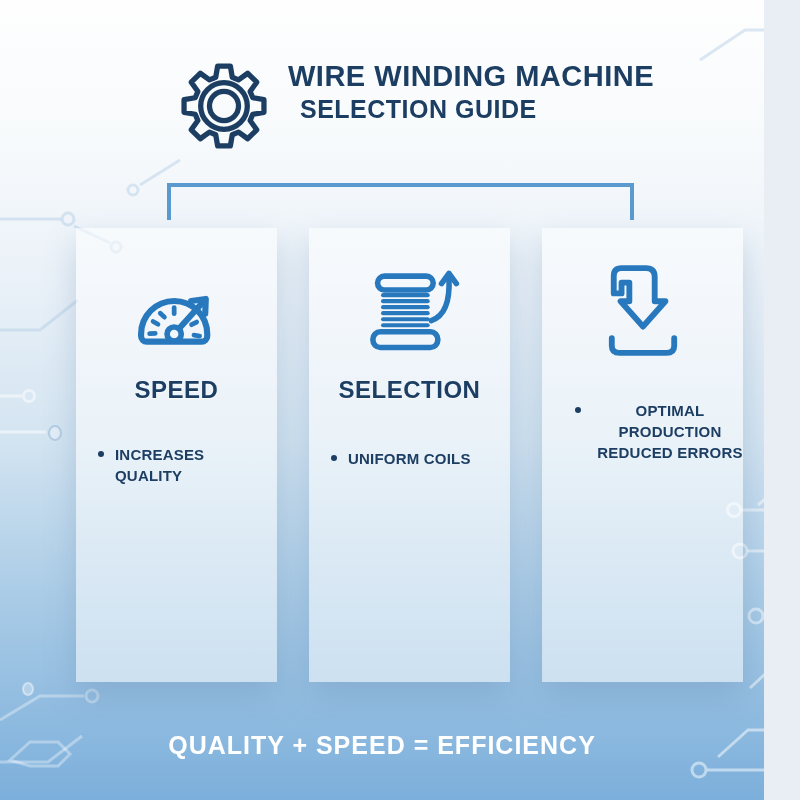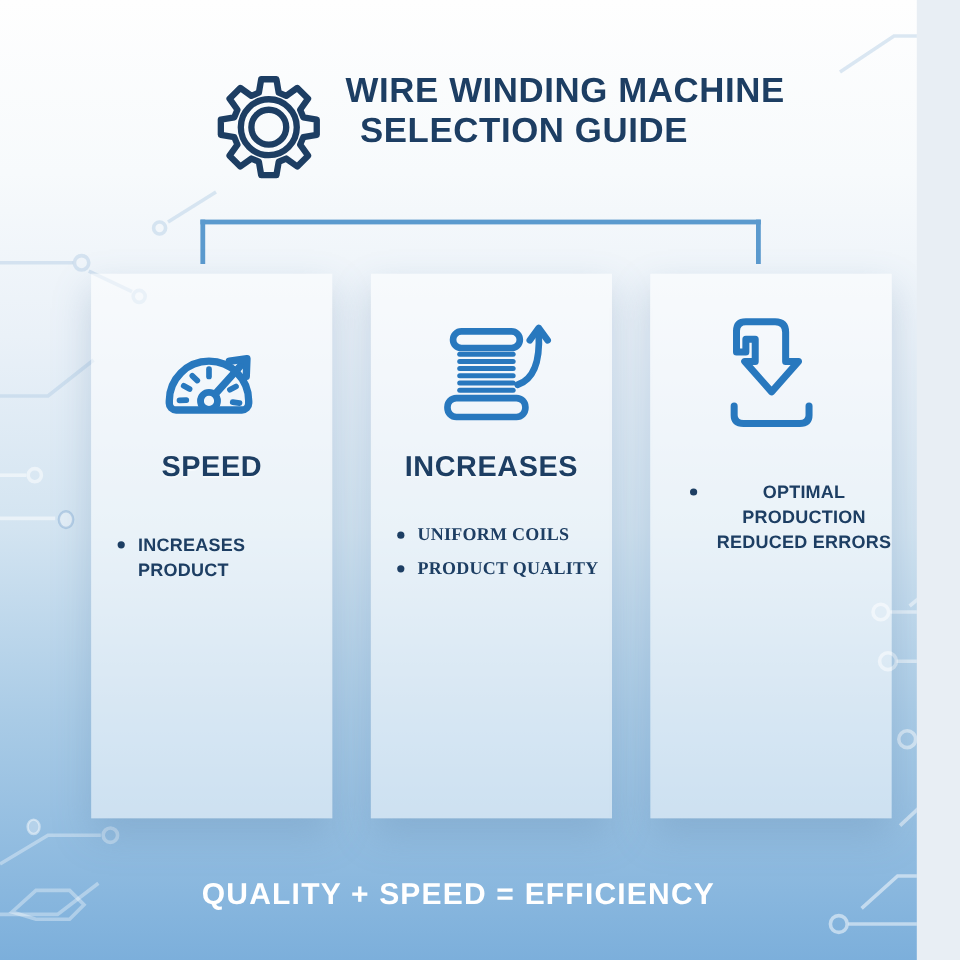--- a/index.html
+++ b/index.html
@@ -8,37 +8,37 @@
     font-family:"Liberation Sans",sans-serif;
     background:linear-gradient(180deg,#fefefe 0%,#f7fafc 18%,#eaf1f8 35%,#d3e4f1 55%,#a9cbe6 75%,#7cafdb 100%);
   }
   .circuit-layer{position:absolute;inset:0;pointer-events:none;}
   
   .header{position:absolute;left:180px;top:60px;display:flex;align-items:flex-start;}
   .gear{width:88px;height:88px;margin-top:2px;}
   .title-block{margin-left:20px;color:#1d3e63;font-weight:bold;letter-spacing:.5px;
     text-shadow:0 1px 0 rgba(255,255,255,.55);}
   .title-line1{font-size:29px;line-height:33px;white-space:nowrap;}
-  .title-line2{font-size:29px;line-height:33px;padding-left:12px;white-space:nowrap;}
+  .title-line2{font-size:25px;line-height:33px;padding-left:12px;white-space:nowrap;}
   
   .bracket-h{position:absolute;left:167px;top:183px;width:467px;height:4px;background:#5b9ace;}
   .bracket-v{position:absolute;top:183px;width:4px;height:37px;background:#5b9ace;}
   .bracket-v.left{left:167px;} .bracket-v.right{left:630px;}
   
   .cards{position:absolute;left:76px;top:228px;width:667px;height:454px;display:flex;justify-content:space-between;}
   .card{width:201px;height:454px;background:rgba(255,255,255,.52);
     box-shadow:0 14px 30px rgba(90,130,170,.28);display:flex;flex-direction:column;align-items:center;}
   .icon-box{height:102px;margin-top:30px;display:flex;align-items:center;justify-content:center;}
   .card-title{margin-top:16px;font-size:24px;font-weight:bold;color:#1d3e63;letter-spacing:.5px;
     text-shadow:0 1px 0 rgba(255,255,255,.5);}
   .card ul{list-style:none;margin:40px 0 0 0;padding:0 10px 0 22px;width:100%;box-sizing:border-box;
     color:#1d3e63;font-size:15px;font-weight:bold;letter-spacing:.2px;line-height:21px;}
   .card ul li{position:relative;padding-left:17px;margin-bottom:7px;text-align:left;}
   .card ul li::before{content:'';position:absolute;left:0;top:7px;width:6px;height:6px;border-radius:50%;background:#1d3e63;}
-  .card.card-precision ul{margin-top:32px;font-family:Liberation Serif, serif;}
+  .card.card-precision ul{margin-top:44px;}
   .card.card-efficiency ul{padding-left:12px;margin-left:42px;}
   .card.card-efficiency li{text-align:center;padding-right:6px;}
   
   .footer{position:absolute;left:0;top:731px;width:100%;text-align:center;
     color:#ffffff;font-size:25px;font-weight:bold;letter-spacing:1px;}
 </style>
 </head>
 <body>
 
 <div id="canvas">
@@ -123,21 +123,21 @@
             <circle cx="52" cy="76" r="7.5" stroke-width="6"></circle>
             <g transform="translate(52,76) rotate(-48)" stroke-width="6.5">
               <path d="M10,0 L46,0"></path>
               <path d="M38,-10 L50,0 L38,10"></path>
             </g>
           </g>
         </svg>
       </div>
       <div class="card-title">SPEED</div>
       <ul>
-        <li>INCREASES PRODUCT</li>
+        <li>INCREASES QUALITY</li>
       </ul>
     </div>
 
     <div class="card card-precision">
       <div class="icon-box">
         <svg width="102" height="93" viewBox="0 0 110 100">
           <g stroke="#2878be" fill="none" stroke-linecap="round" stroke-linejoin="round">
             <rect x="20" y="14" width="60" height="15" rx="7.5" stroke-width="6"></rect>
             <rect x="15" y="74" width="70" height="17" rx="8" stroke-width="6"></rect>
             <g stroke-width="4.5">
@@ -146,24 +146,23 @@
               <path d="M26,47.5 H74"></path>
               <path d="M26,54 H74"></path>
               <path d="M26,60.5 H74"></path>
               <path d="M26,67 H74"></path>
             </g>
             <path stroke-width="6" d="M78,62 Q99,55 97,16"></path>
             <path stroke-width="6" d="M89,22 L97,11 L105,22"></path>
           </g>
         </svg>
       </div>
-      <div class="card-title">INCREASES</div>
+      <div class="card-title">SELECTION</div>
       <ul>
         <li>UNIFORM COILS</li>
-        <li>PRODUCT QUALITY</li>
       </ul>
     </div>
 
     <div class="card card-efficiency">
       <div class="icon-box">
         <svg width="78" height="98" viewBox="0 0 80 100">
           <g stroke="#2878be" fill="none" stroke-linecap="round" stroke-linejoin="round" stroke-width="6">
             <path d="M10,34 L10,16 Q10,8 18,8 L43,8 Q52,8 52,17 L52,42 L63,42 L40,68 L17,42 L26,42 L26,23 L18,23 L18,34 Z"></path>
             <path d="M8,80 L8,88 Q8,95 16,95 L64,95 Q72,95 72,88 L72,80"></path>
           </g>

